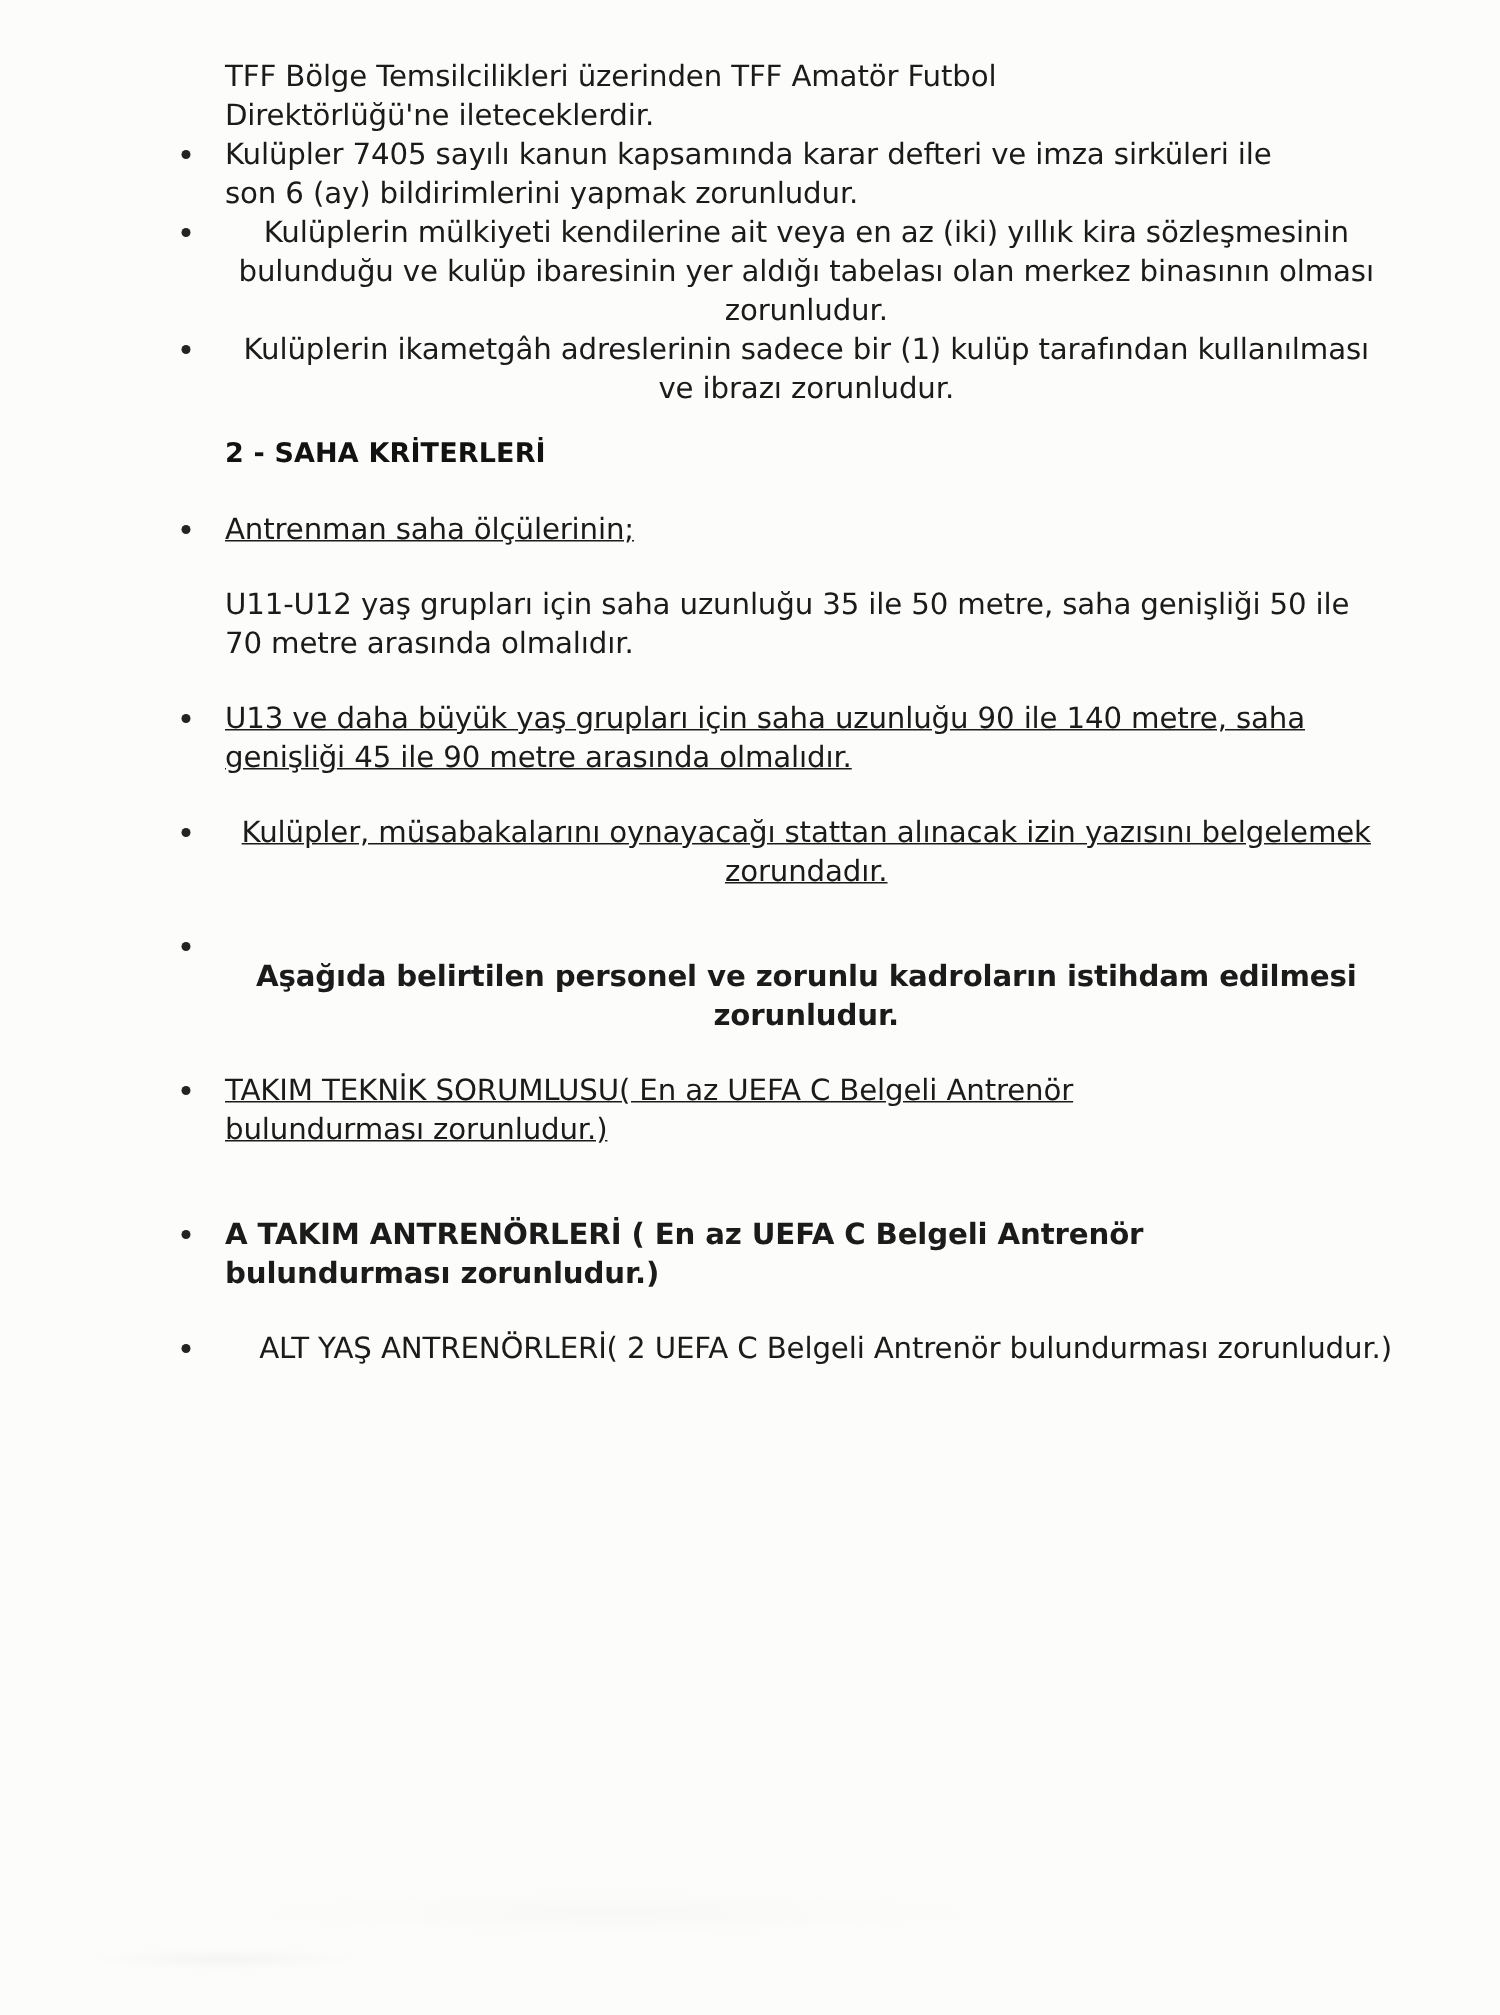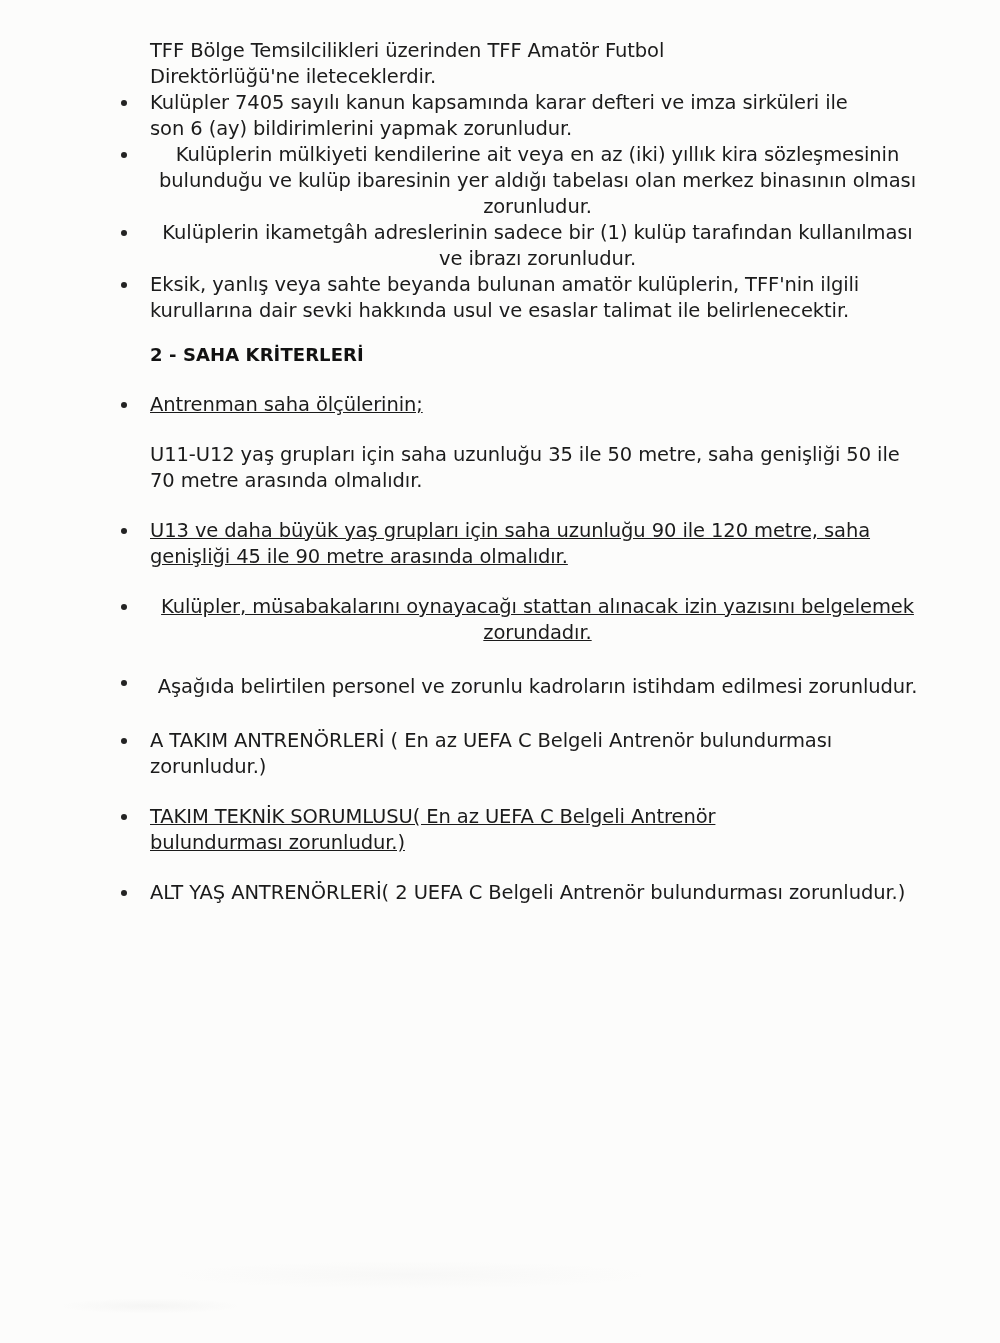--- a/index.html
+++ b/index.html
@@ -47,29 +47,29 @@
   }
   .heading {
     font-weight: bold;
     font-size: 18px;
     letter-spacing: 0.1px;
     color: #121212;
   }
   .gap   { margin-top: 24px; text-decoration: underline; }
   .gap18 { margin-top: 18px; }
   .gap24 { margin-top: 24px; }
-  .gap28 { margin-top: 28px; }
+  .gap28 { margin-top: 44px; font-weight: bold; }
   .mw615 { max-width: 615px; }
   .mw700 { max-width: 700px; }
   .mw730 { max-width: 730px; }
   .mw745 { max-width: 745px; }
   .mw760 { max-width: 760px; }
   .mw775 { max-width: 775px; text-align: center; }
   .mw640 { max-width: 640px; }
-  .mw800 { max-width: 800px; }
+  .mw800 { max-width: 800px; text-align: right; }
 </style>
 </head>
 <body>
 
 <div class="page">
   <div class="doc">
 
     <div class="block mw615">
       <span>TFF Bölge Temsilcilikleri üzerinden TFF Amatör Futbol Direktörlüğü'ne ileteceklerdir.</span>
     </div>
@@ -82,66 +82,62 @@
     <div class="block mw775">
       <span class="bullet-dot"></span>
       <span>Kulüplerin mülkiyeti kendilerine ait veya en az (iki) yıllık kira sözleşmesinin bulunduğu ve kulüp ibaresinin yer aldığı tabelası olan merkez binasının olması zorunludur.</span>
     </div>
 
     <div class="block mw775">
       <span class="bullet-dot"></span>
       <span>Kulüplerin ikametgâh adreslerinin sadece bir (1) kulüp tarafından kullanılması ve ibrazı zorunludur.</span>
     </div>
 
-    <div class="block mw745">
-      <span class="bullet-dot"></span>
-      <span>Eksik, yanlış veya sahte beyanda bulunan amatör kulüplerin, TFF'nin ilgili kurullarına dair sevki hakkında usul ve esaslar talimat ile belirlenecektir.</span>
-    </div>
 
     <div class="block heading gap18">
       <span>2 - SAHA KRİTERLERİ</span>
     </div>
 
 
     <div class="block mw700 gap">
       <span class="bullet-dot"></span>
       <span>Antrenman saha ölçülerinin;</span>
     </div>
 
     <div class="block mw760 gap24">
       <span>U11-U12 yaş grupları için saha uzunluğu 35 ile 50 metre, saha genişliği 50 ile 70 metre arasında olmalıdır.</span>
     </div>
 
     <div class="block mw730 gap">
       <span class="bullet-dot"></span>
-      <span>U13 ve daha büyük yaş grupları için saha uzunluğu 90 ile 120 metre, saha genişliği 45 ile 90 metre arasında olmalıdır.</span>
+      <span>U13 ve daha büyük yaş grupları için saha uzunluğu 90 ile 140 metre, saha genişliği 45 ile 90 metre arasında olmalıdır.</span>
     </div>
 
     <div class="block mw775 gap">
       <span class="bullet-dot"></span>
       <span>Kulüpler, müsabakalarını oynayacağı stattan alınacak izin yazısını belgelemek zorundadır.</span>
     </div>
 
     <div class="block mw640 gap">
       <span class="bullet-dot"></span>
     </div>
 
 
     <div class="block mw775 gap28">
       <span>Aşağıda belirtilen personel ve zorunlu kadroların istihdam edilmesi zorunludur.</span>
     </div>
 
+    <div class="block mw700 gap">
+      <span class="bullet-dot"></span>
+      <span>TAKIM TEKNİK SORUMLUSU( En az UEFA C Belgeli Antrenör bulundurması zorunludur.)</span>
+    </div>
+
     <div class="block mw700 gap28">
       <span class="bullet-dot"></span>
       <span>A TAKIM ANTRENÖRLERİ ( En az UEFA C Belgeli Antrenör bulundurması zorunludur.)</span>
-    </div>
-
-    <div class="block mw700 gap">
-      <span class="bullet-dot"></span>
-      <span>TAKIM TEKNİK SORUMLUSU( En az UEFA C Belgeli Antrenör bulundurması zorunludur.)</span>
     </div>
 
     <div class="block mw800 gap24">
       <span class="bullet-dot"></span>
       <span>ALT YAŞ ANTRENÖRLERİ( 2 UEFA C Belgeli Antrenör bulundurması zorunludur.)</span>
     </div>
 
   </div>
 </div>
 

